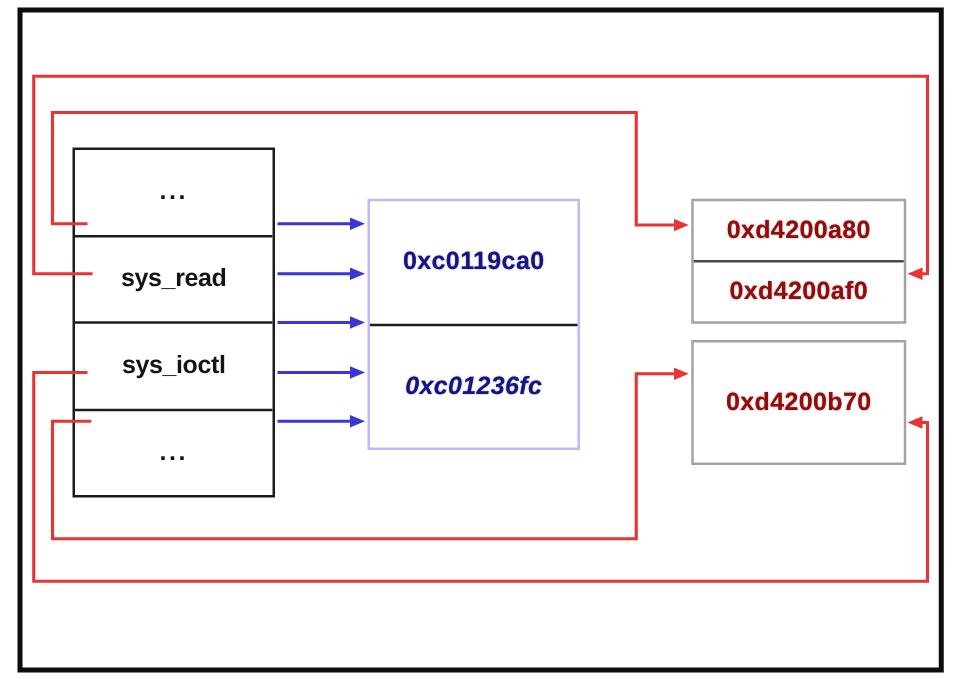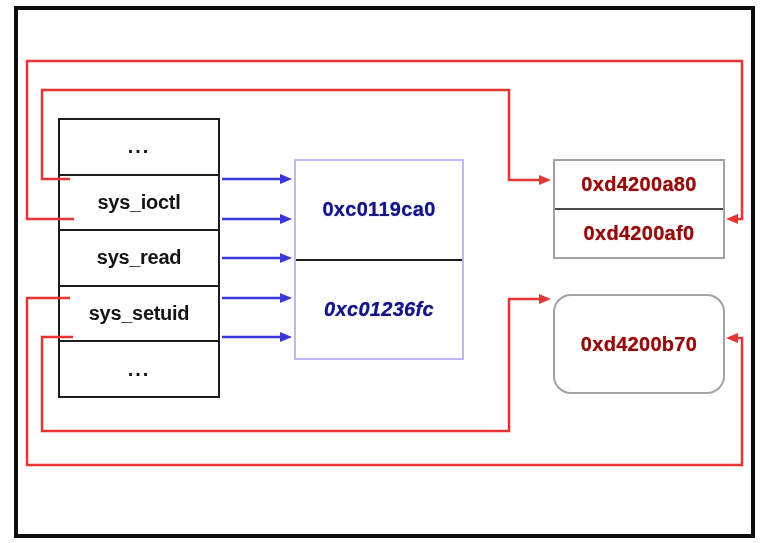--- a/index.html
+++ b/index.html
@@ -58,21 +58,21 @@
     text-shadow:0 0 1px #4747f0;
     letter-spacing:0.3px;
   }
   .pointer-table .row:last-child{border-bottom:none;font-style:italic;}
   
   .hook-table{
     width:172px;height:100px;
     border:2px solid #a3a3a3;
   }
   .hook-table-top{left:553px;top:159px;}
-  .hook-table-bottom{left:553px;top:294px;border-radius:18px;}
+  .hook-table-bottom{left:553px;top:272px;}
   .hook-table .row{
     border-bottom:2px solid #4a4a4a;
     font-size:20px;
     color:#8e0e0e;
     text-shadow:0 0 1px #d22a2a;
     letter-spacing:0.3px;
   }
   .hook-table .row:last-child{border-bottom:none;text-align:center;}
   .arrows-layer{
     position:absolute;
@@ -83,23 +83,22 @@
 </style>
 </head>
 <body>
 
 <div class="stage">
 
   <div class="outer-frame"></div>
 
   <div class="box-table syscall-table">
     <div class="row dots">...</div>
+    <div class="row">sys_read</div>
     <div class="row">sys_ioctl</div>
-    <div class="row">sys_read</div>
-    <div class="row">sys_setuid</div>
     <div class="row dots">...</div>
   </div>
 
   <div class="box-table pointer-table">
     <div class="row">0xc0119ca0</div>
     <div class="row">0xc01236fc</div>
   </div>
 
   <div class="box-table hook-table hook-table-top">
     <div class="row">0xd4200a80</div>

